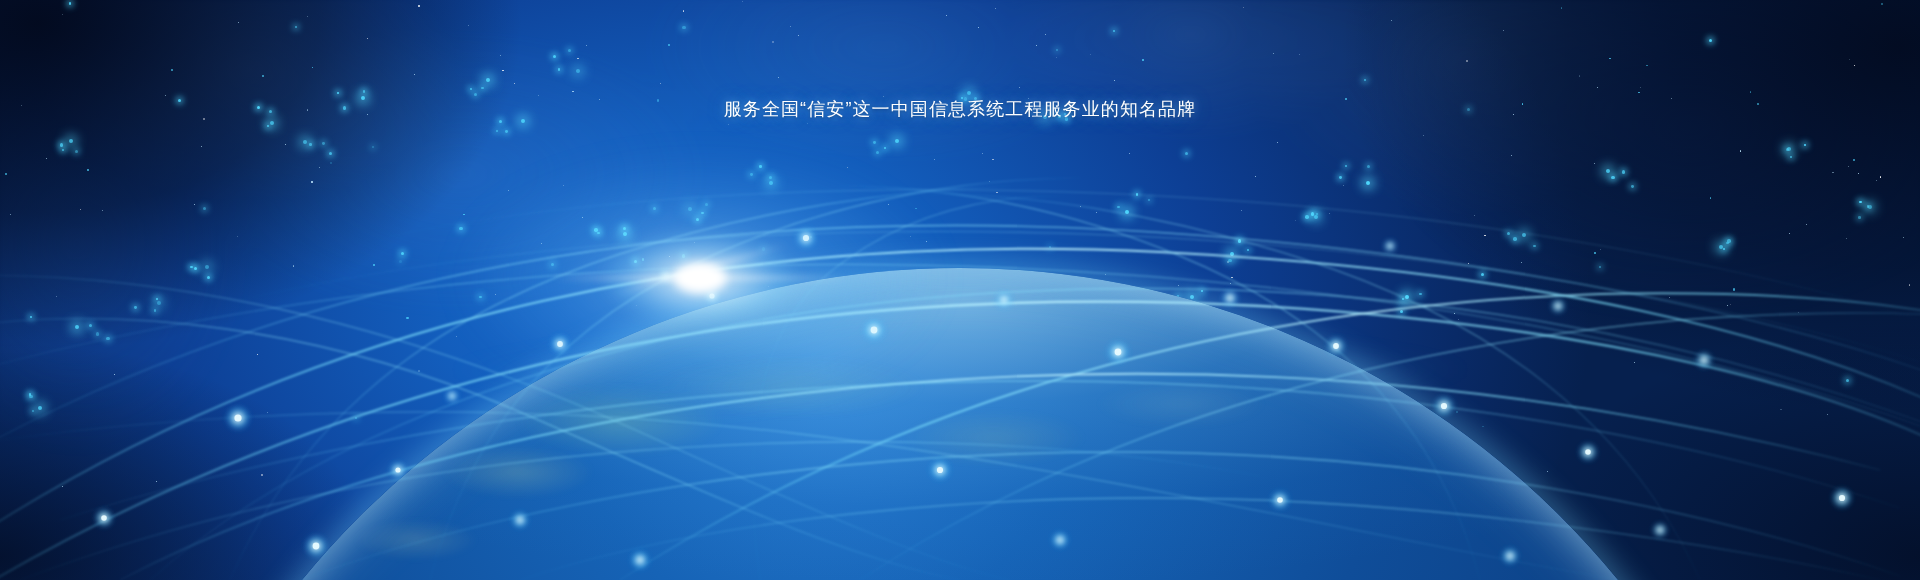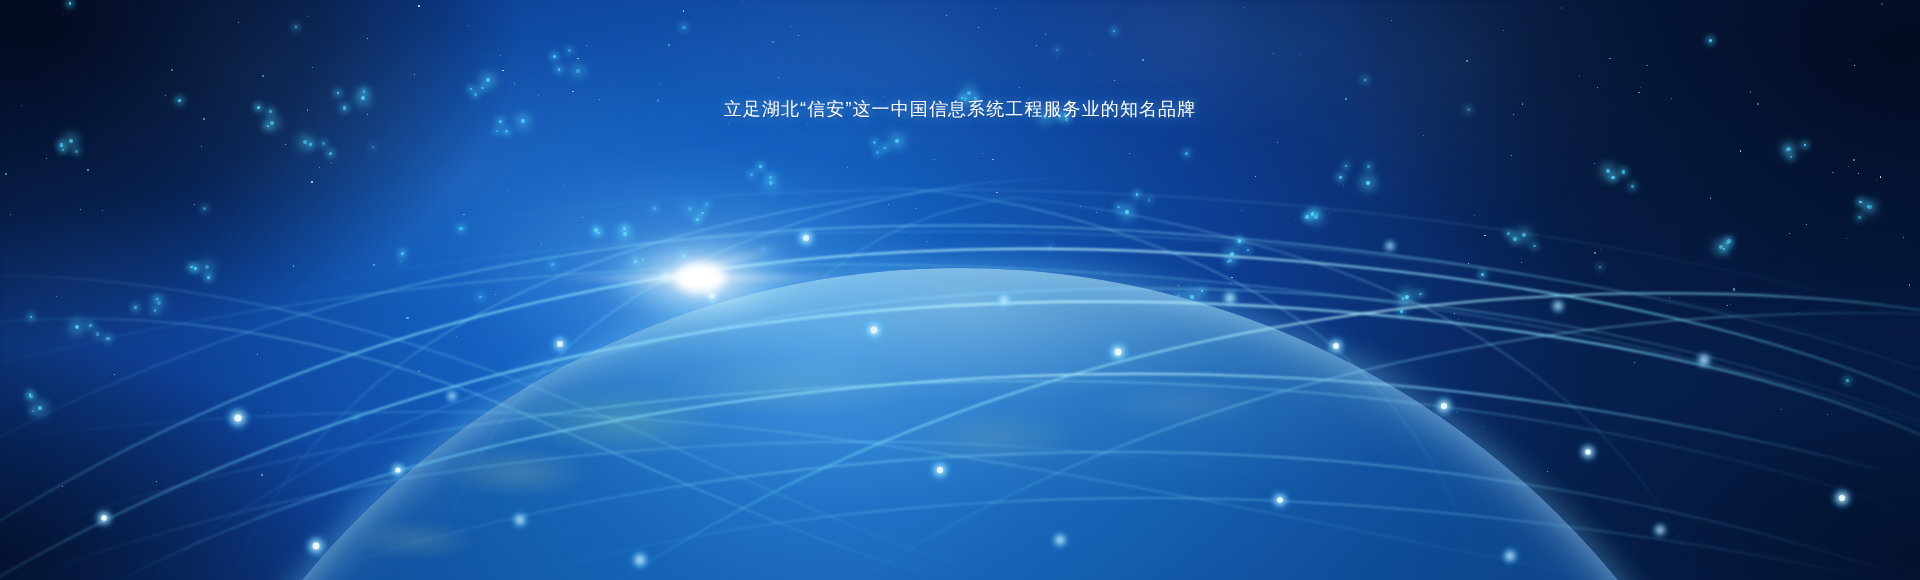--- a/index.html
+++ b/index.html
@@ -659,16 +659,16 @@
 
   <div class="burst">
     <div class="burst-halo"></div>
     <div class="burst-mid"></div>
     <div class="burst-ray" style="left:-150px; top:-2px; width:300px; height:4px;"></div>
     <div class="burst-ray" style="left:-90px; top:-10px; width:180px; height:3px; transform:rotate(-16deg);"></div>
     <div class="burst-core"></div>
   </div>
 
   <div class="text-block">
-    <p class="subtitle">立足湖北“信安”这一中国信息系统工程服务业的知名品牌</p>
+    <p class="subtitle">服务全国“信安”这一中国信息系统工程服务业的知名品牌</p>
   </div>
 
 </div>
 
 </body></html>

